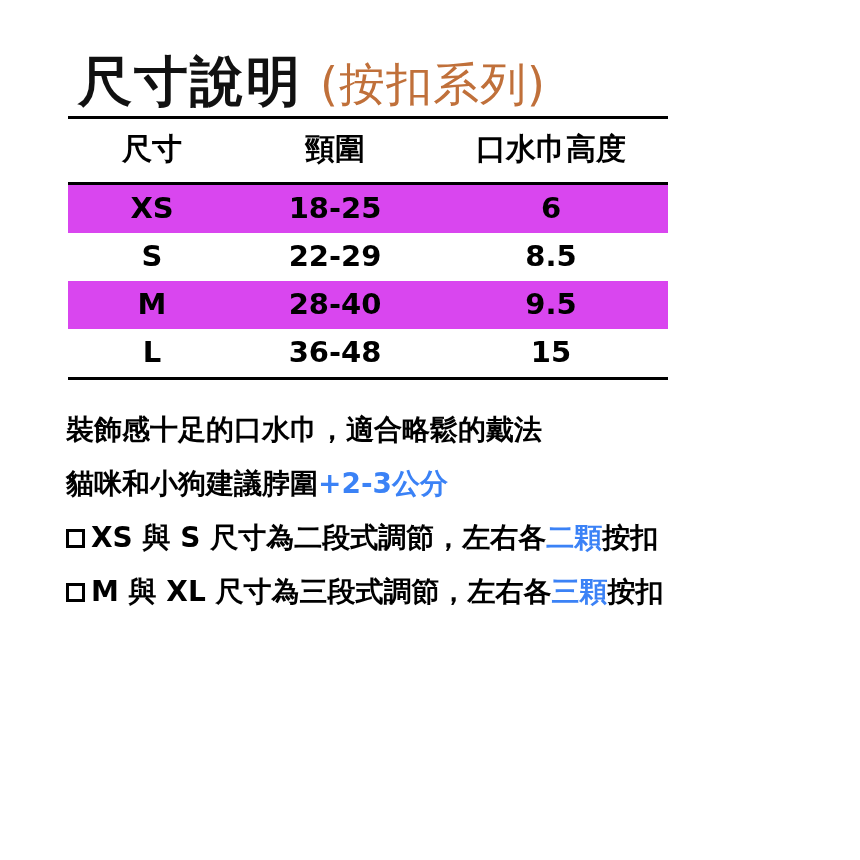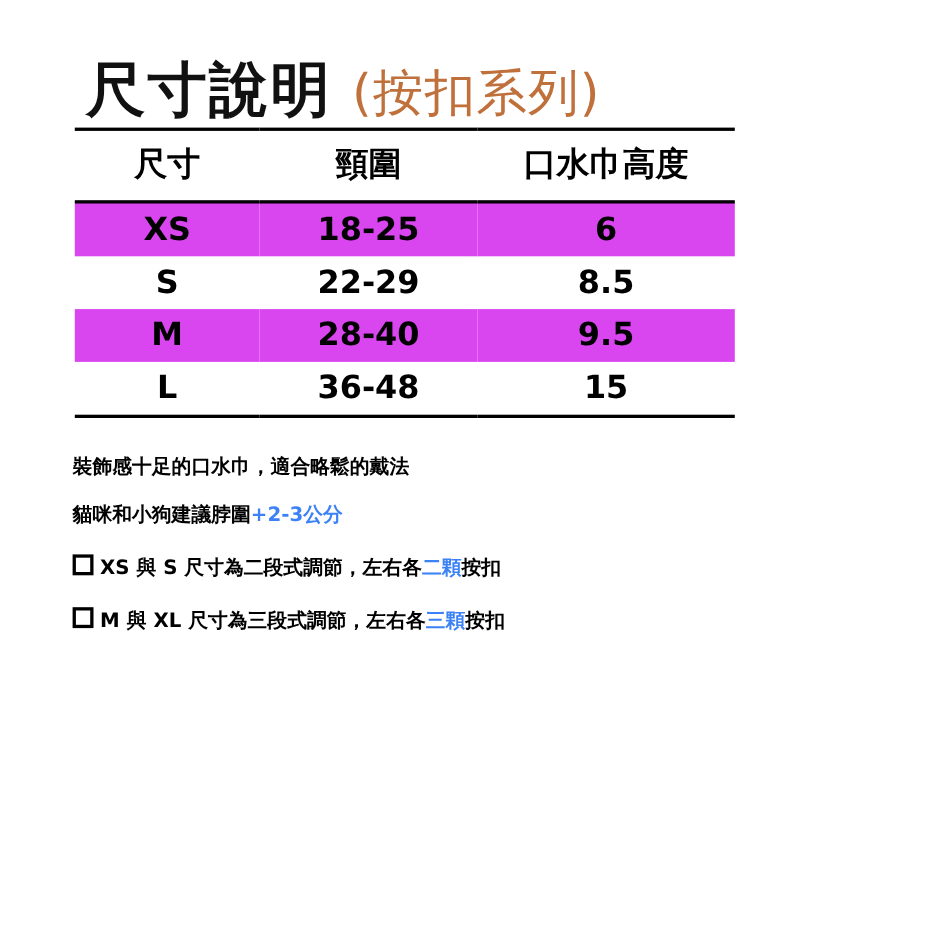--- a/index.html
+++ b/index.html
@@ -74,21 +74,21 @@
   .size-table tbody tr:last-child td {
     border-bottom: 3px solid #000000;
   }
 
   
   .notes {
     margin-top: 36px;
     margin-left: 6px;
   }
   .note-line {
-    font-size: 18px;
+    font-size: 28px;
     font-weight: 600;
     line-height: 1.0;
     margin-bottom: 26px;
     white-space: nowrap;
     color: #000000;
   }
   .hl {
     color: #3b82f6;
   }
   .box-icon {

